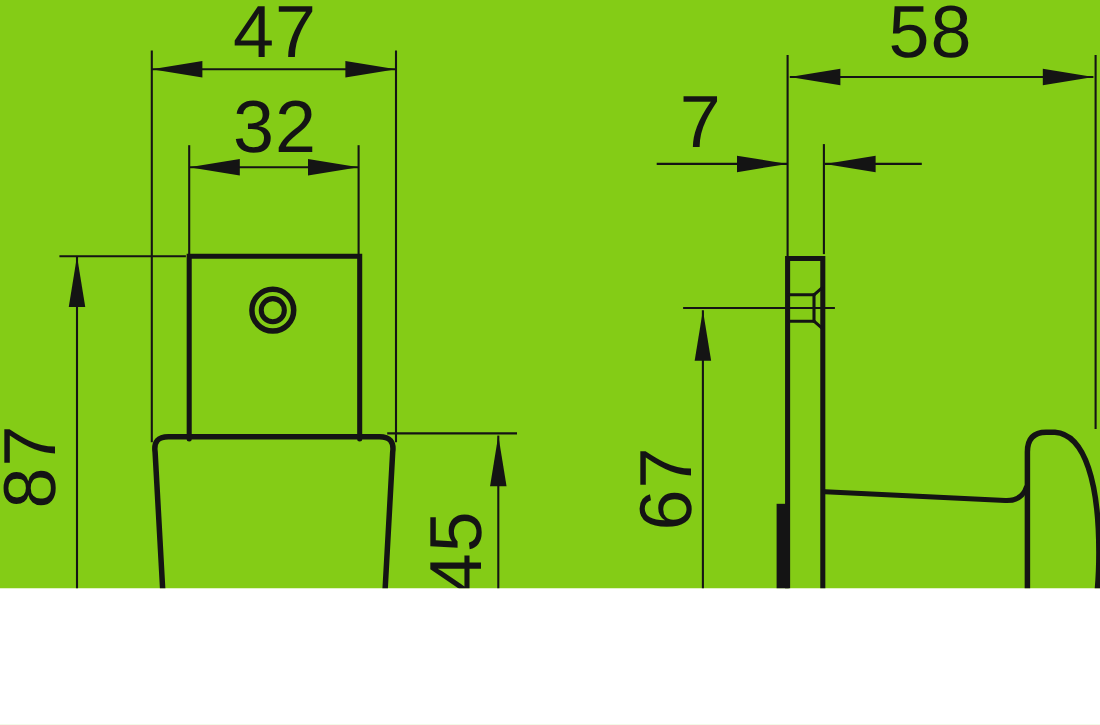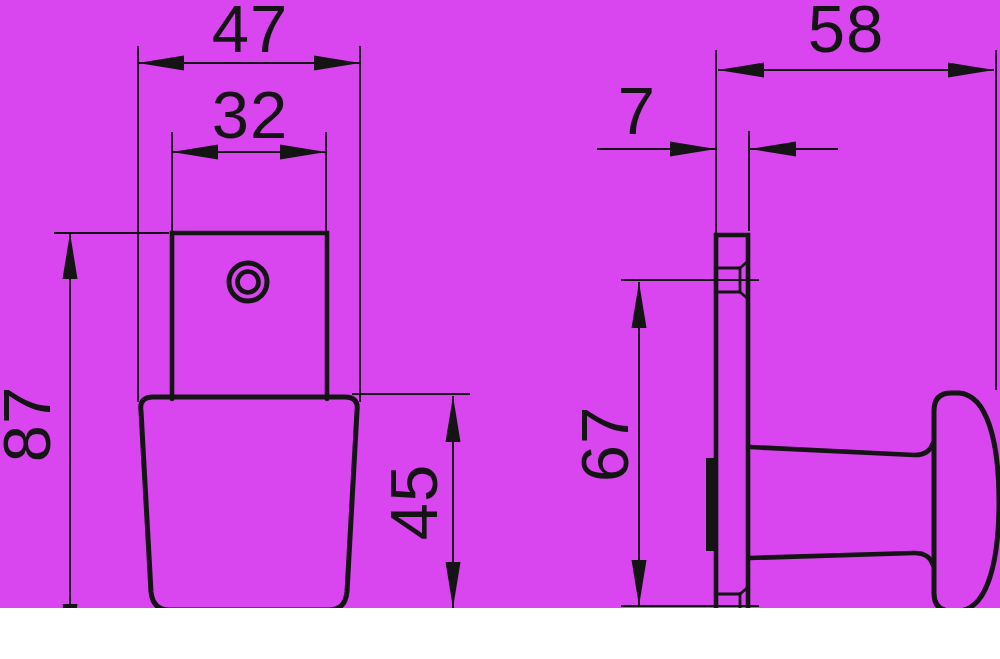--- a/index.html
+++ b/index.html
@@ -1,18 +1,18 @@
 <!DOCTYPE html>
 <html><head>
 <meta charset="utf-8">
 <style>
   html, body { margin: 0; padding: 0; background: #ffffff; }
   .canvas-wrap {
-    width: 1000px; height: 608px;
-    background: #d946ef;
+    width: 1000px; height: 535px;
+    background: #84cc16;
     position: relative;
     overflow: hidden;
   }
   svg { display: block; }
   text {
     font-family: "Liberation Sans", sans-serif;
     font-size: 67px;
     fill: #141414;
     letter-spacing: 1px;
   }

